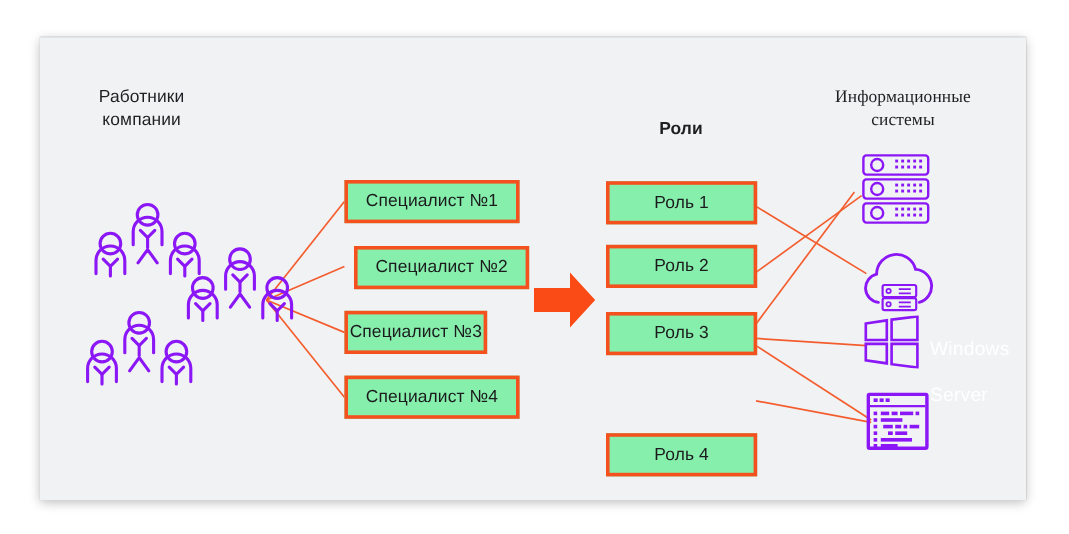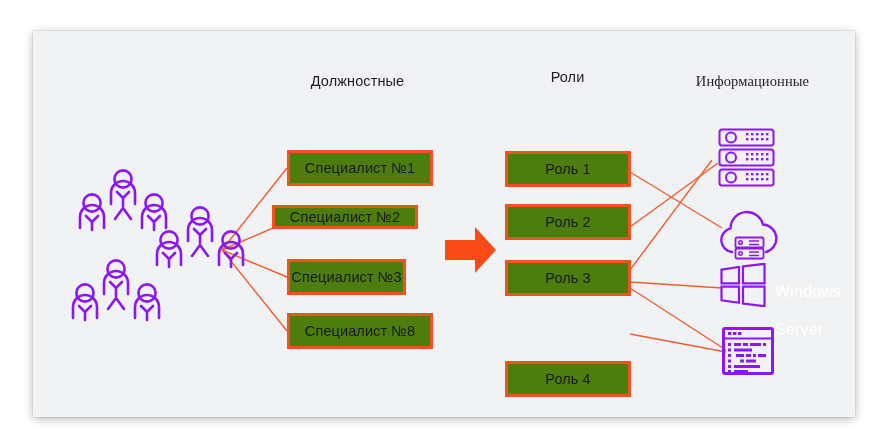--- a/index.html
+++ b/index.html
@@ -19,21 +19,21 @@
   .col-title{
     position:absolute;text-align:center;
     color:#1f1f22;font-size:14.5px;line-height:19px;font-weight:400;
     letter-spacing:0.1px;
   }
 
   svg.links{position:absolute;left:0;top:0;width:891px;height:445px;pointer-events:none;}
 
   .obox{
     position:absolute;box-sizing:border-box;
-    border:3px solid #f4511e;background:#4d7c0f;
+    border:3px solid #f4511e;background:#86efac;
     display:flex;align-items:center;justify-content:center;
     color:#1b1b1d;font-size:14.5px;letter-spacing:0.1px;
   }
 
   .bigarrow{position:absolute;}
 
   .icon{position:absolute;}
 
   .winlabel{
     position:absolute;color:#ffffff;font-size:16px;line-height:19px;
@@ -41,32 +41,34 @@
   }
 </style>
 </head>
 <body>
 
 <div id="stage">
 
   <div class="card"></div>
 
   <div class="col-title" style="left:58px;top:72px;width:120px;">
+    <div>Работники</div>
+    <div>компании</div>
   </div>
 
   <div class="col-title" style="left:280px;top:72px;width:155px;">
-    <div>Должностные</div>
-  </div>
-
-  <div class="col-title" style="left:505px;top:68px;width:125px;">
+  </div>
+
+  <div class="col-title" style="left:505px;top:99px;width:125px;font-weight:bold;">
     <div>Роли</div>
   </div>
 
   <div class="col-title" style="left:660px;top:72px;width:185px;font-family:Liberation Serif, serif;">
     <div>Информационные</div>
+    <div>системы</div>
   </div>
 
   <svg class="links">
     <g stroke="#f4511e" stroke-width="1.4" fill="none" opacity="0.92">
 
       <line x1="222" y1="250" x2="287" y2="168"></line>
       <line x1="222" y1="250" x2="287" y2="222"></line>
       <line x1="222" y1="250" x2="287" y2="277"></line>
       <line x1="222" y1="250" x2="287" y2="331"></line>
 
@@ -135,28 +137,28 @@
         <path d="M67 60 V49 a12 12 0 0 1 24 0 V60"></path>
         <path d="M73 48 L79 54 L85 48"></path>
           <path d="M79 54 V62"></path>
       </g>
     </svg>
   </div>
 
   <div class="obox" style="left:287px;top:150px;width:146px;height:36px;">
     <span>Специалист №1</span>
   </div>
-  <div class="obox" style="left:272px;top:205px;width:146px;height:24px;">
+  <div class="obox" style="left:295px;top:205px;width:146px;height:36px;">
     <span>Специалист №2</span>
   </div>
   <div class="obox" style="left:287px;top:259px;width:119px;height:36px;">
     <span>Специалист №3</span>
   </div>
   <div class="obox" style="left:287px;top:313px;width:146px;height:36px;">
-    <span>Специалист №8</span>
+    <span>Специалист №4</span>
   </div>
 
   <div class="bigarrow" style="left:445px;top:226px;">
     <svg width="52" height="48" viewBox="0 0 52 48">
       <path d="M0 14 H30 V1 L51 24 L30 47 V34 H0 Z" fill="#fa4b16"></path>
     </svg>
   </div>
 
   <div class="obox" style="left:505px;top:151px;width:126px;height:36px;text-align:right;">
     <span>Роль 1</span>

